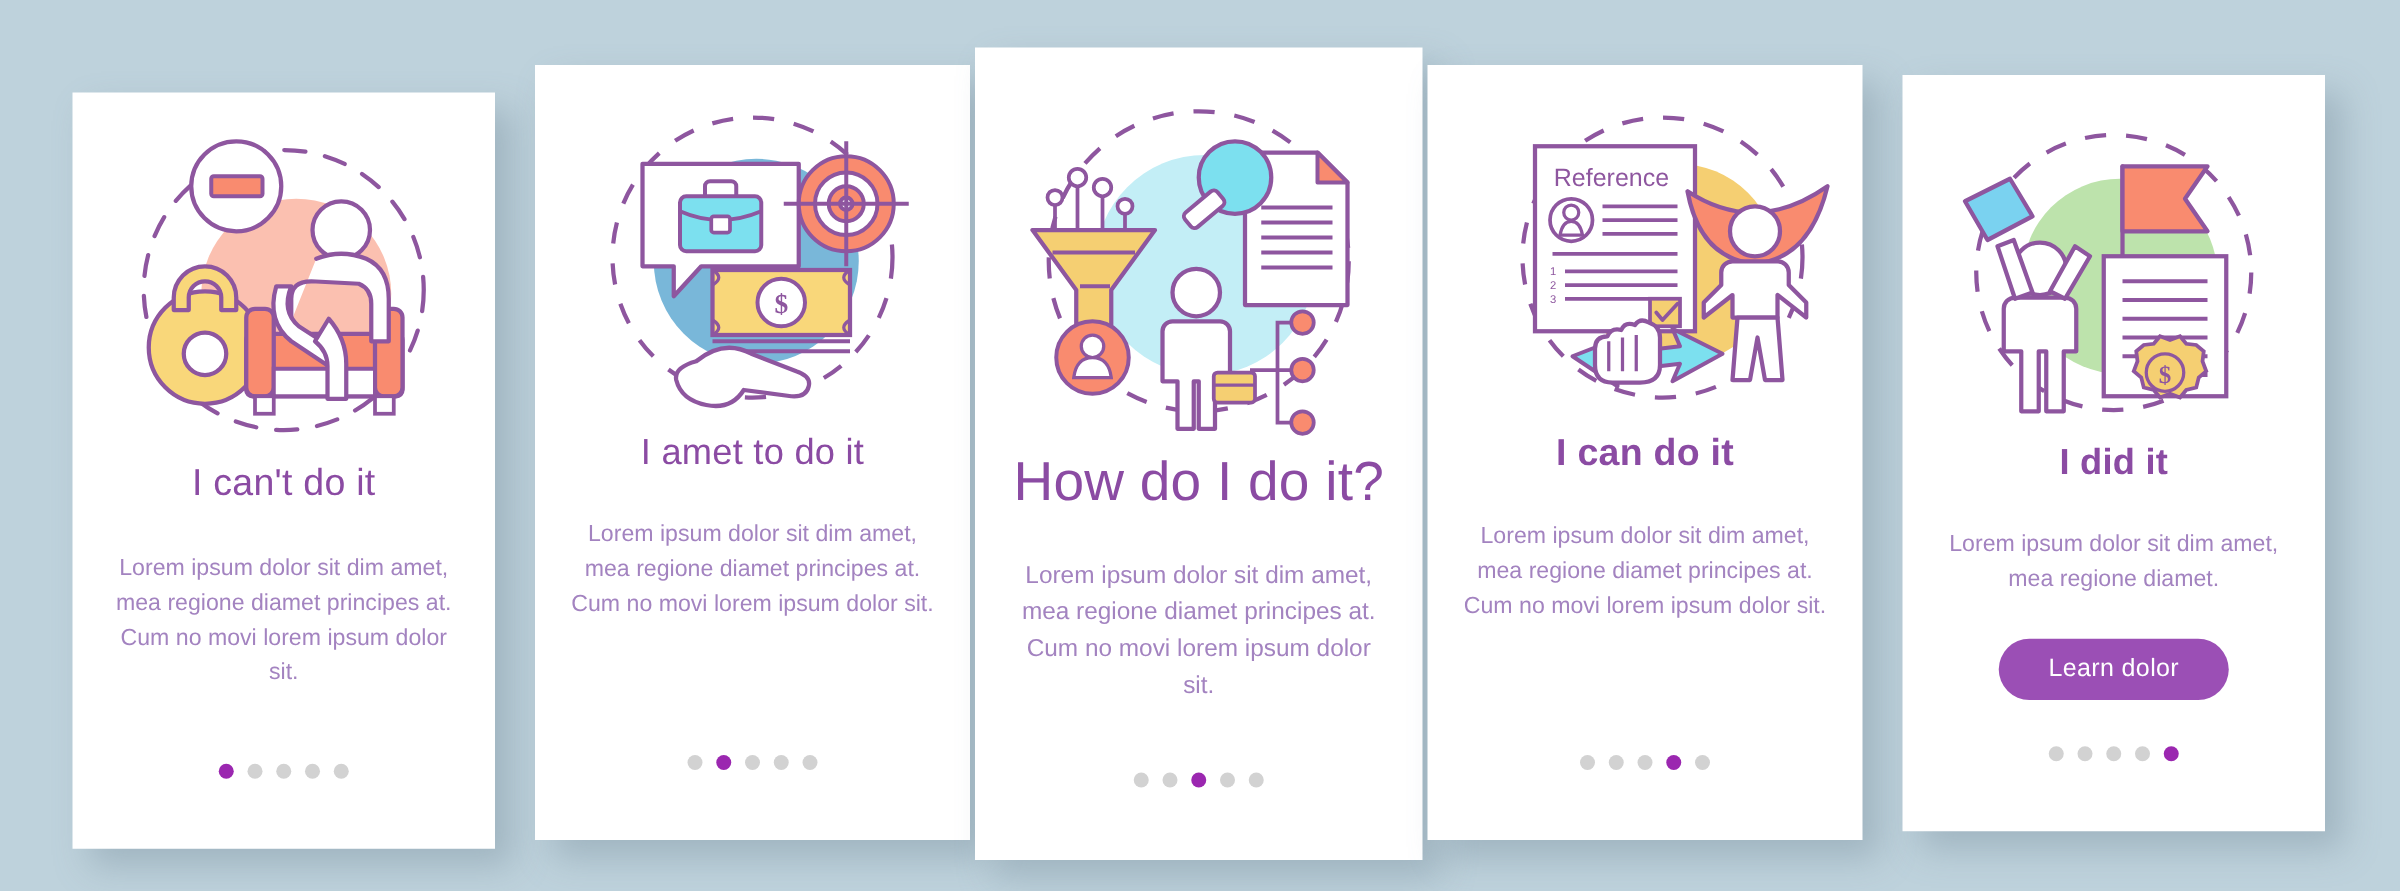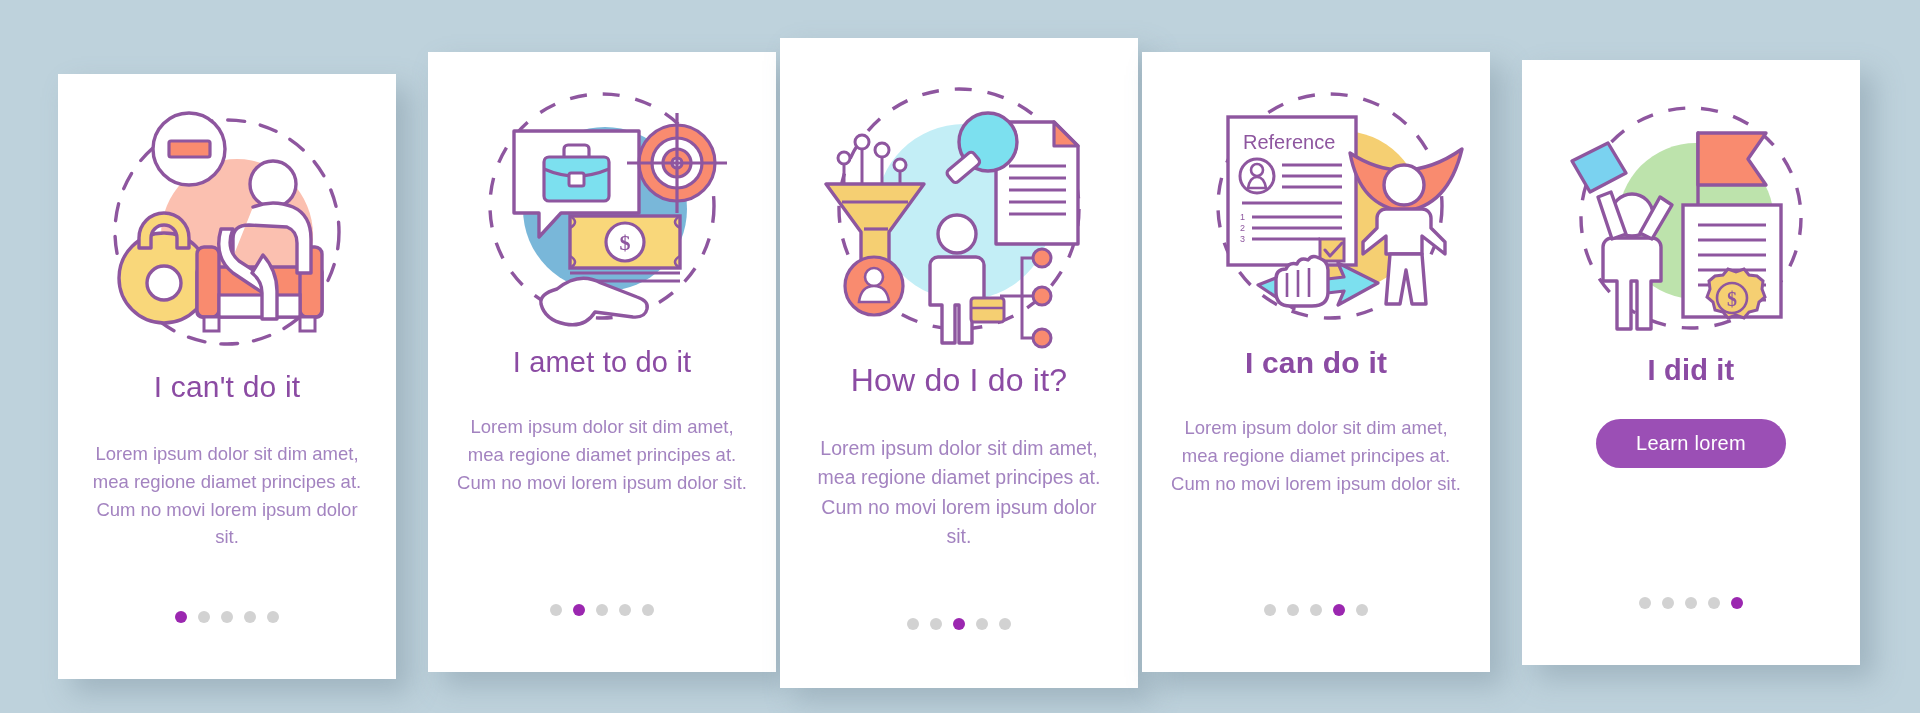--- a/index.html
+++ b/index.html
@@ -30,21 +30,21 @@
 
   .title{
     color:#8b4ba3;
     font-weight:400;
     text-align:center;
     letter-spacing:.2px;
     line-height:1;
   }
   .c1 .title,.c4 .title{font-size:30px;}
   .c2 .title{font-size:29px;}
-  .c3 .title{font-size:32px;text-align:right;}
+  .c3 .title{font-size:44px;text-align:right;}
   .c5 .title{font-size:29px;font-weight:bold;}
 
   .desc{
     color:#a383c0;
     text-align:center;
     font-size:18.5px;
     line-height:1.50;
     padding:0 26px;
     font-weight:400;
   }
@@ -339,21 +339,22 @@
           <circle cx="86" cy="122" r="21"></circle>
           <path d="M66 145 h40 a9 9 0 0 1 9 9 v34 h-10 v48 h-14 v-48 h-6 v48 h-14 v-48 h-14 v-34 a9 9 0 0 1 9 -9z"></path>
           <path d="M66 146 l-14 -42 l13 -5 l15 42z"></path>
           <path d="M106 146 l20 -34 l-12 -8 l-20 36z"></path>
         </g>
 
         <path d="M26 68 l36 -18 l18 30 l-36 19z" fill="#7ad2f0" stroke="#8e569f" stroke-width="3.4" stroke-linejoin="round"></path>
       </svg>
     </div>
     <div class="title" style="margin-top:4px;">I did it</div>
-    <button class="btn" style="margin-top:34px;">Learn lorem</button>
+    <div class="desc" style="margin-top:36px;">Lorem ipsum dolor sit dim amet, mea regione diamet.</div>
+    <button class="btn" style="margin-top:34px;">Learn dolor</button>
     <div class="spacer"></div>
     <div class="dots" style="margin-bottom:56px;">
       <span class="dot"></span>
       <span class="dot"></span>
       <span class="dot"></span>
       <span class="dot"></span>
       <span class="dot on"></span>
     </div>
   </div>
 

